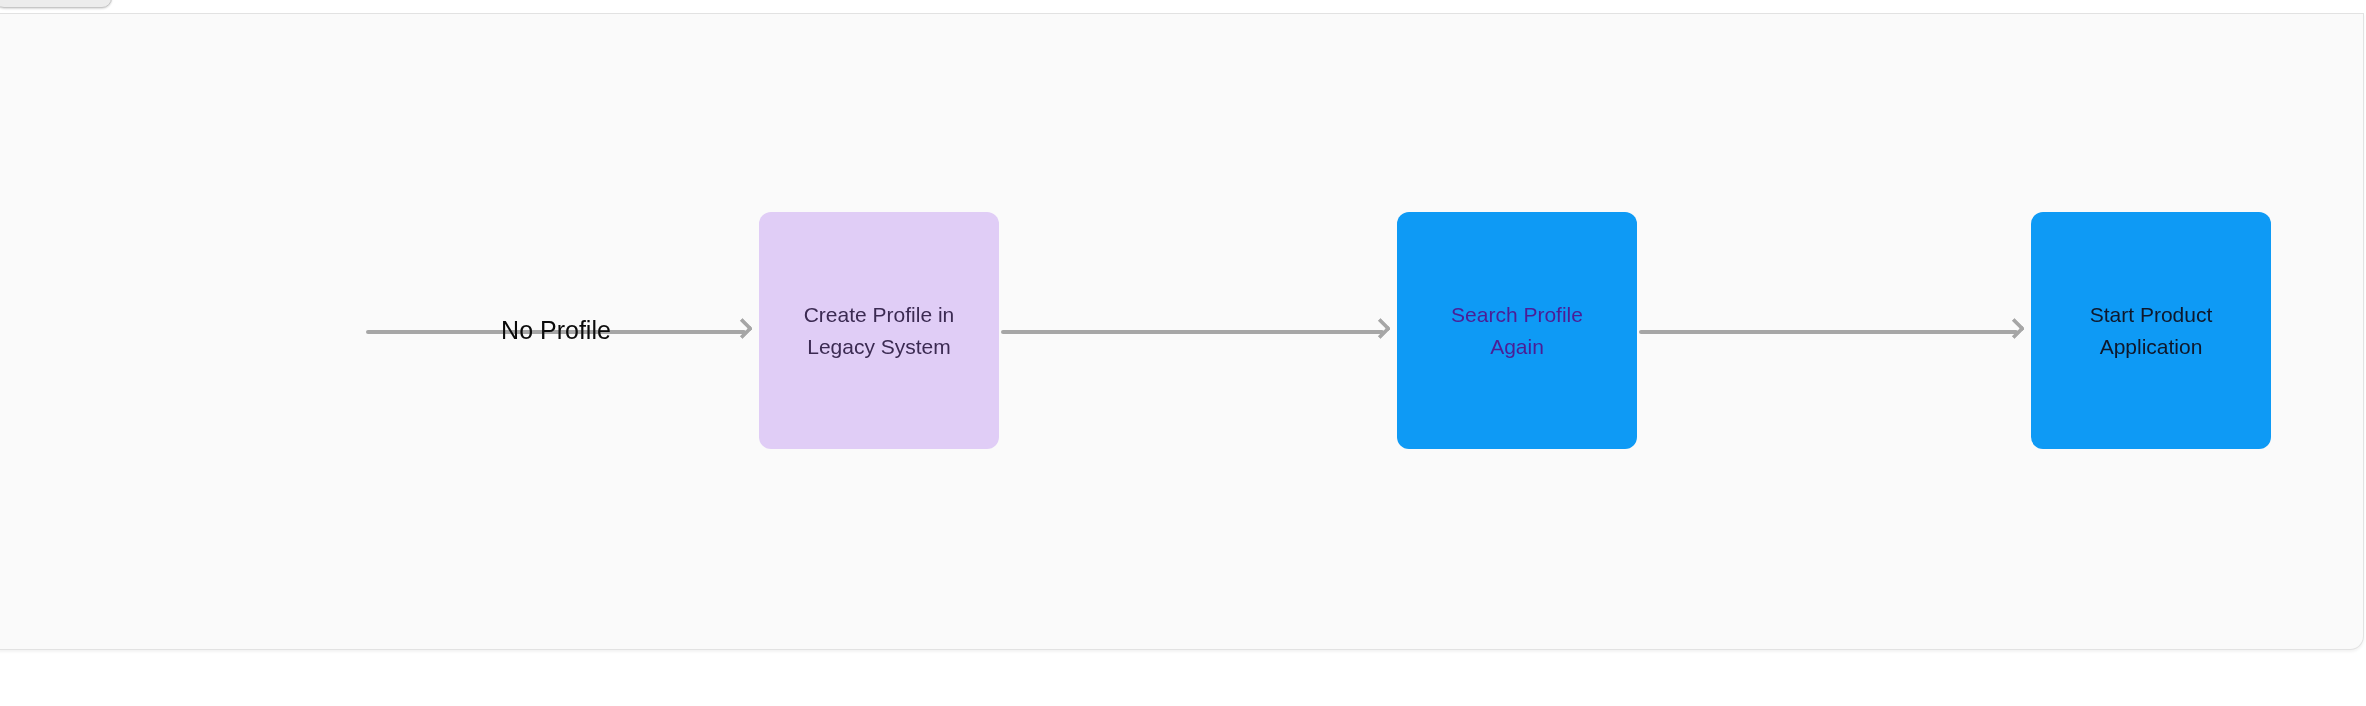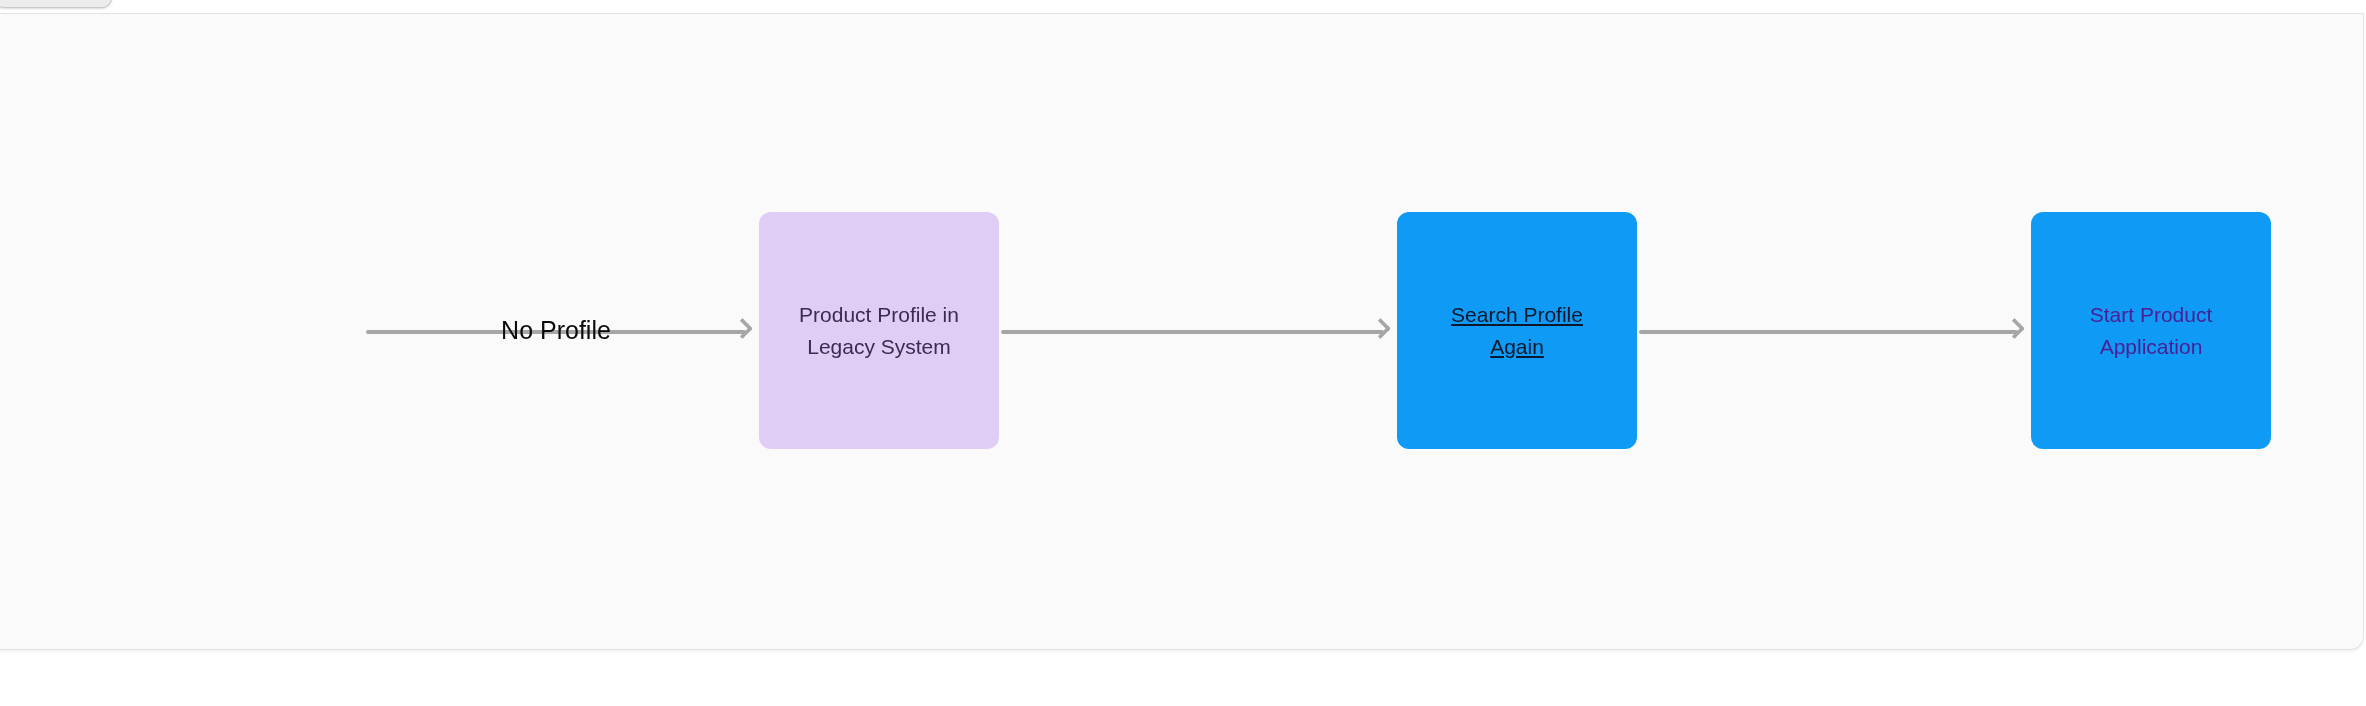--- a/index.html
+++ b/index.html
@@ -122,25 +122,25 @@
     </div>
     <div class="flow-edge edge-2">
       <span class="arrowhead"></span>
     </div>
     <div class="flow-edge edge-3">
       <span class="arrowhead"></span>
     </div>
 
 
     <div class="flow-node node-2" style="background: rgb(224, 205, 246);">
-      <span style="color: rgb(59, 42, 82);">Product Profile in Legacy System</span>
+      <span style="color: rgb(59, 42, 82);">Create Profile in Legacy System</span>
     </div>
 
     <div class="flow-node node-3" style="background: rgb(14, 154, 245);">
-      <span style="color: #0f172a; text-decoration: underline;">Search Profile Again</span>
+      <span style="color: #4c1d95;">Search Profile Again</span>
     </div>
 
     <div class="flow-node node-4" style="background: rgb(14, 154, 245);">
-      <span style="color: #4c1d95;">Start Product Application</span>
+      <span style="color: #0f172a;">Start Product Application</span>
     </div>
 
   </div>
 </div>
 
 </body></html>

